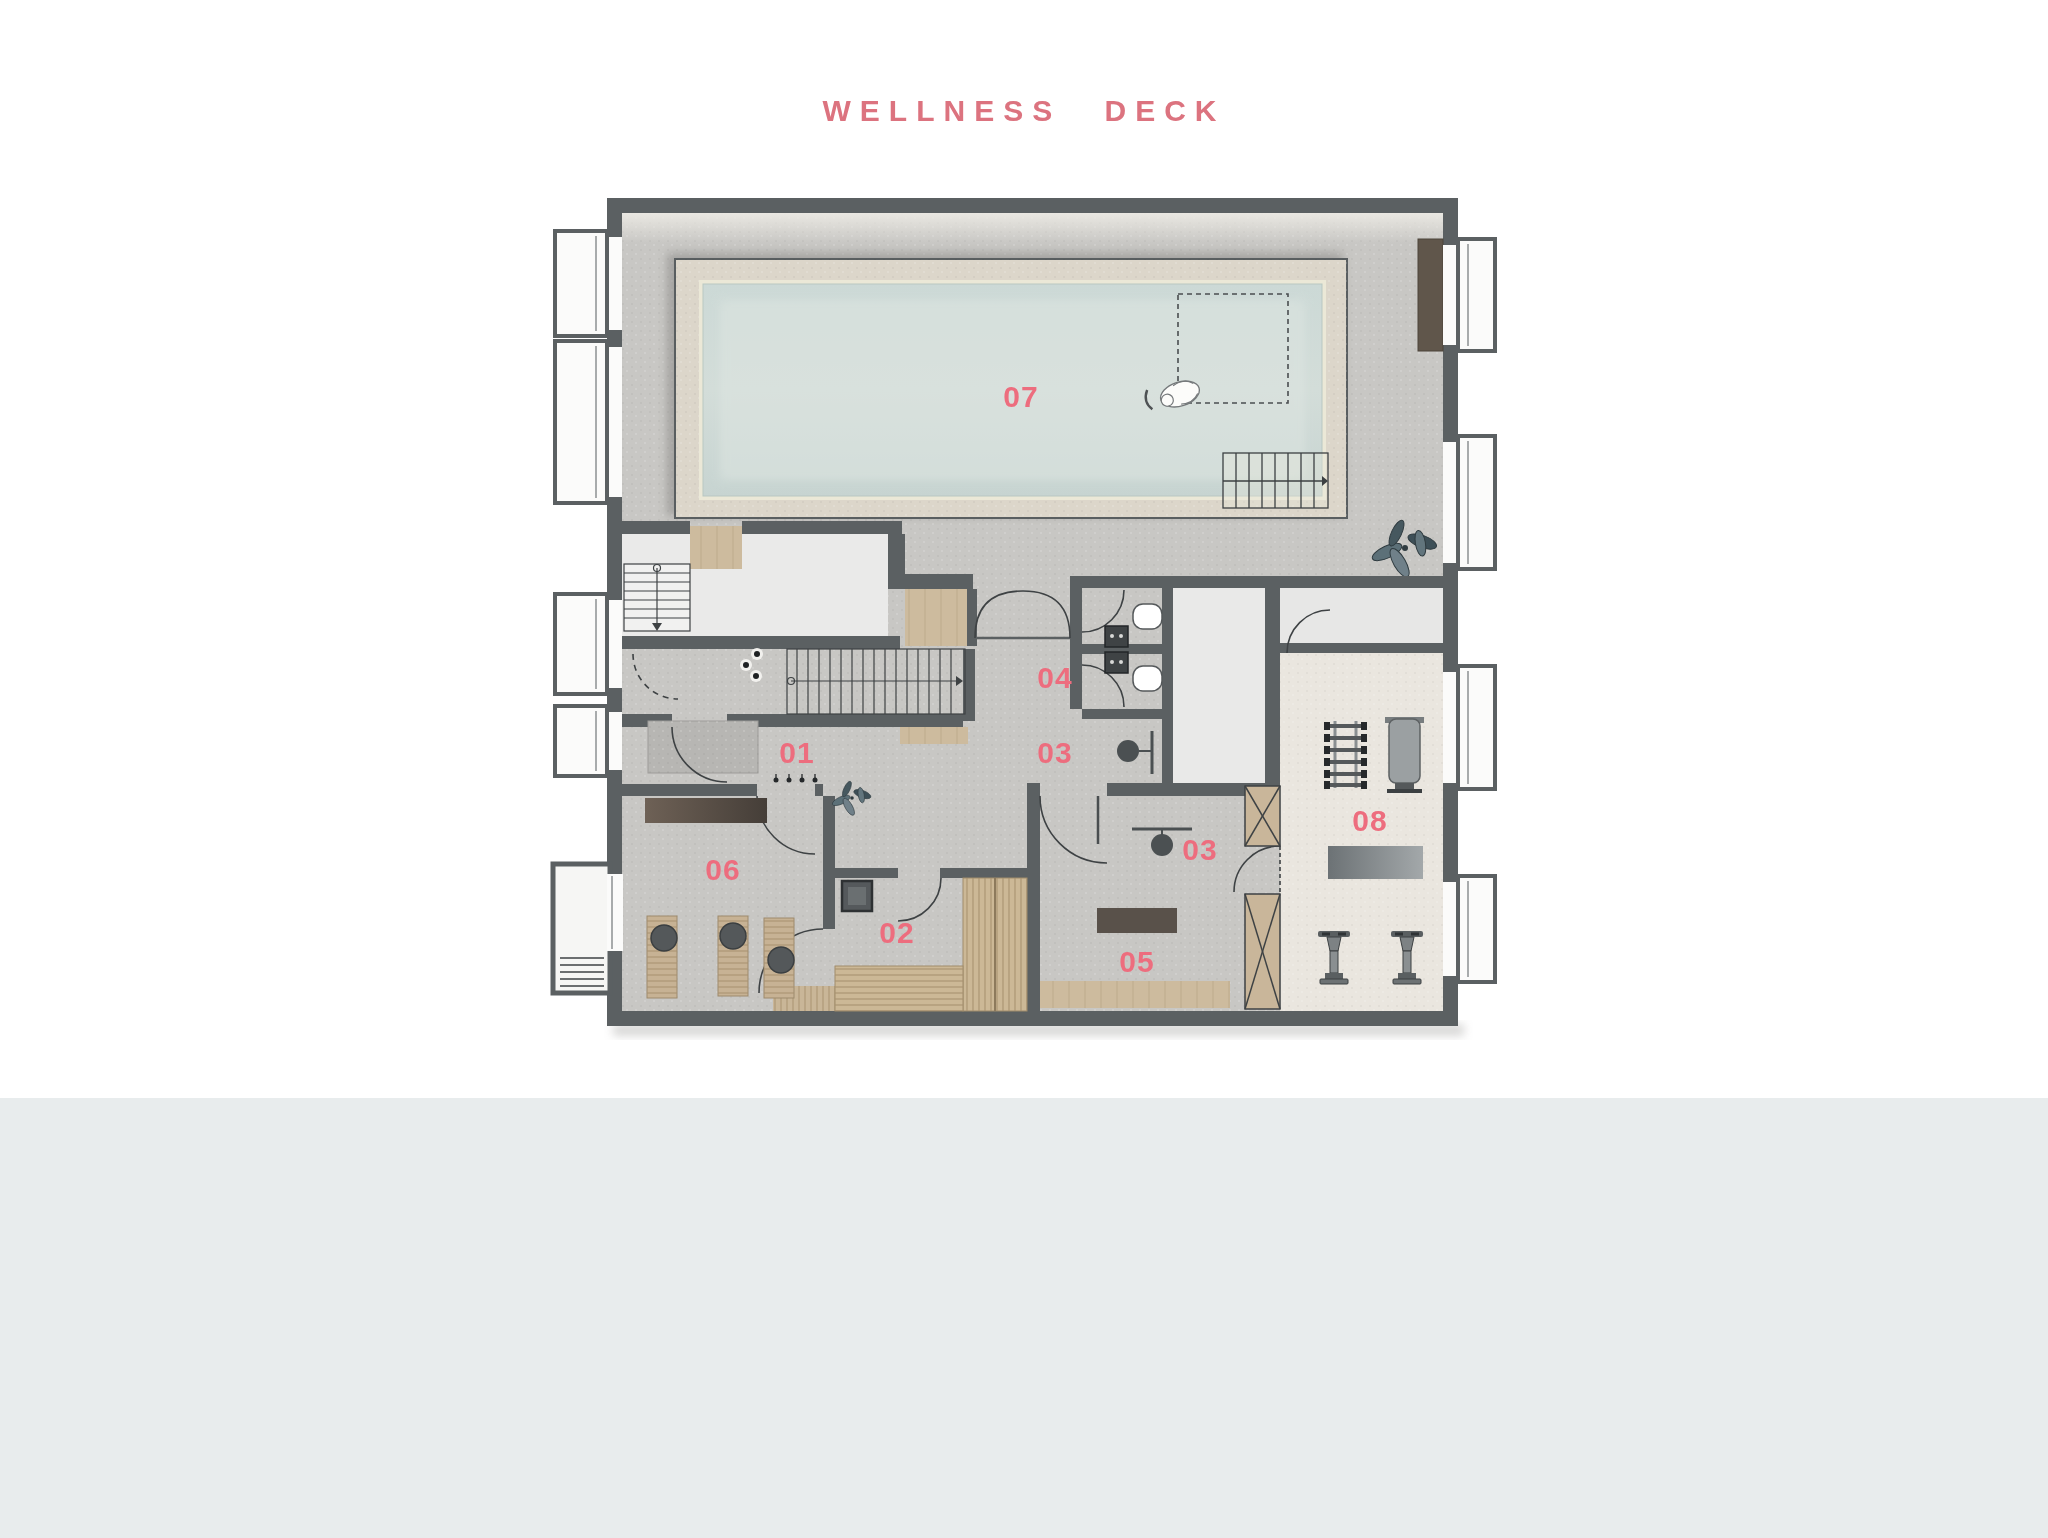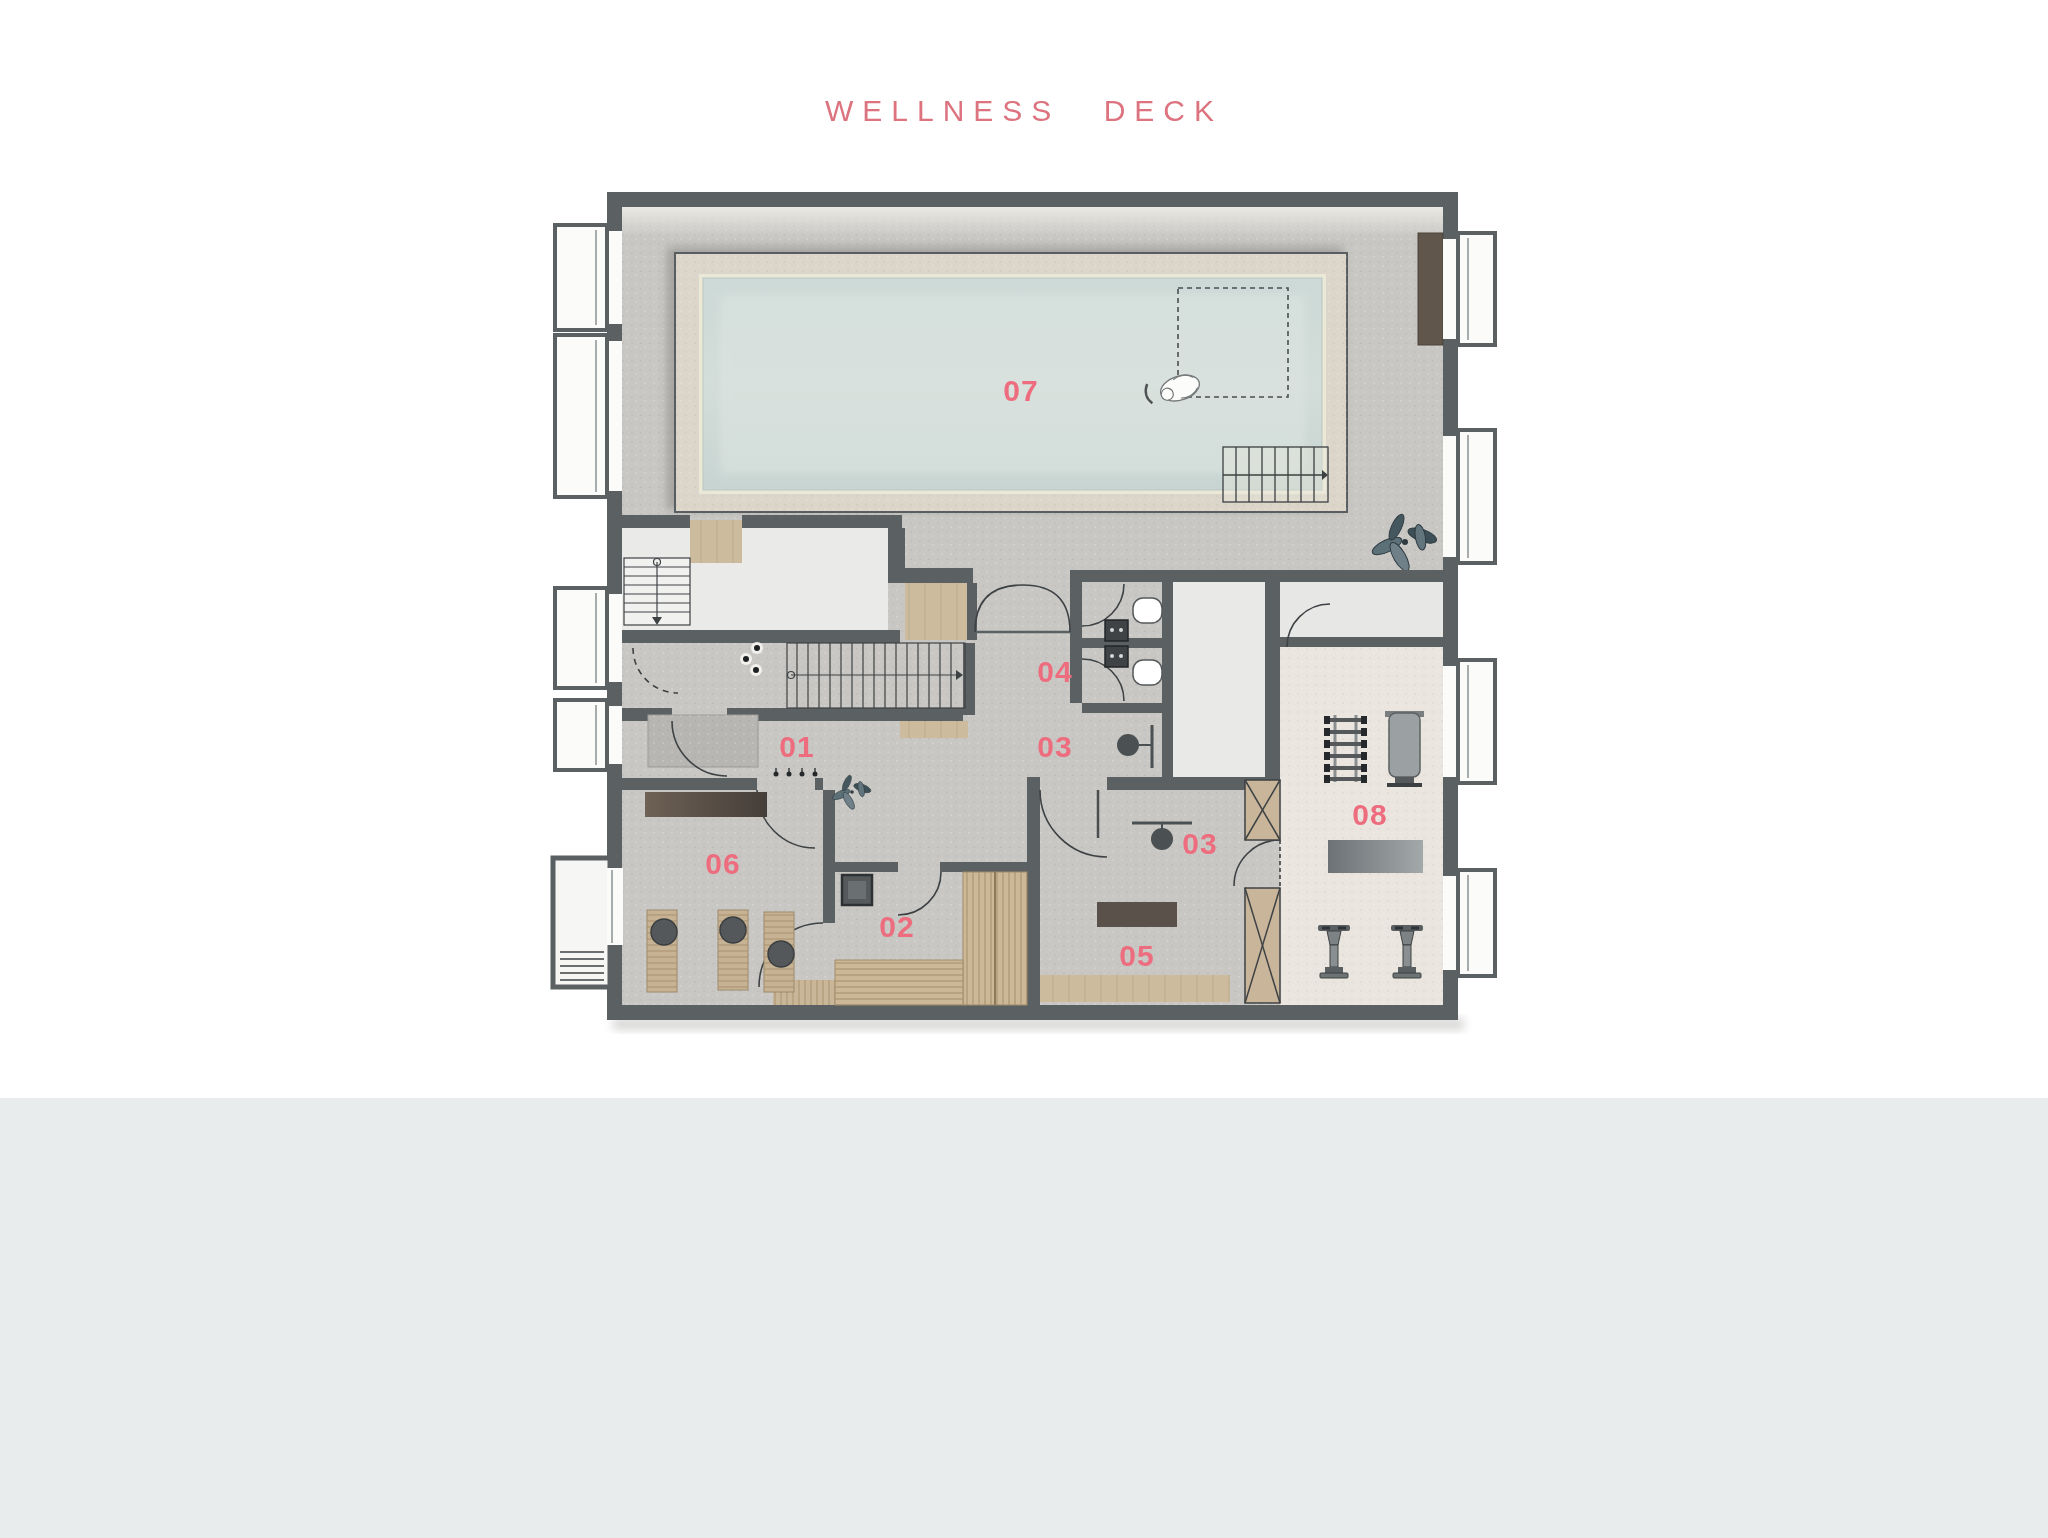--- a/index.html
+++ b/index.html
@@ -1,20 +1,20 @@
 <!DOCTYPE html>
 <html><head>
 <meta charset="utf-8">
 <style>
   html,body{margin:0;padding:0;background:#ffffff;}
   .page{position:relative;width:2048px;height:1538px;background:#ffffff;overflow:hidden;
         font-family:"Liberation Sans",sans-serif;}
   .title{position:absolute;top:94px;left:0;width:2048px;text-align:center;
-         font-size:30px;font-weight:400;letter-spacing:9px;word-spacing:26px;color:#dc737f;}
-  .plan-wrap{position:absolute;left:540px;top:170px;width:990px;height:880px;text-align:center;}
+         font-size:30px;font-weight:700;letter-spacing:9px;word-spacing:26px;color:#dc737f;}
+  .plan-wrap{position:absolute;left:540px;top:176px;width:990px;height:880px;text-align:center;}
   svg{display:block;}
   svg text.room-num{font-family:"Liberation Sans",sans-serif;font-weight:700;font-size:30px;
       fill:#ed6d7e;text-anchor:middle;letter-spacing:1px;}
   .bottom-panel{position:absolute;left:0;top:1098px;width:2048px;height:440px;background:#e8eced;}
 </style>
 </head>
 <body>
 
 <div class="page">
 

